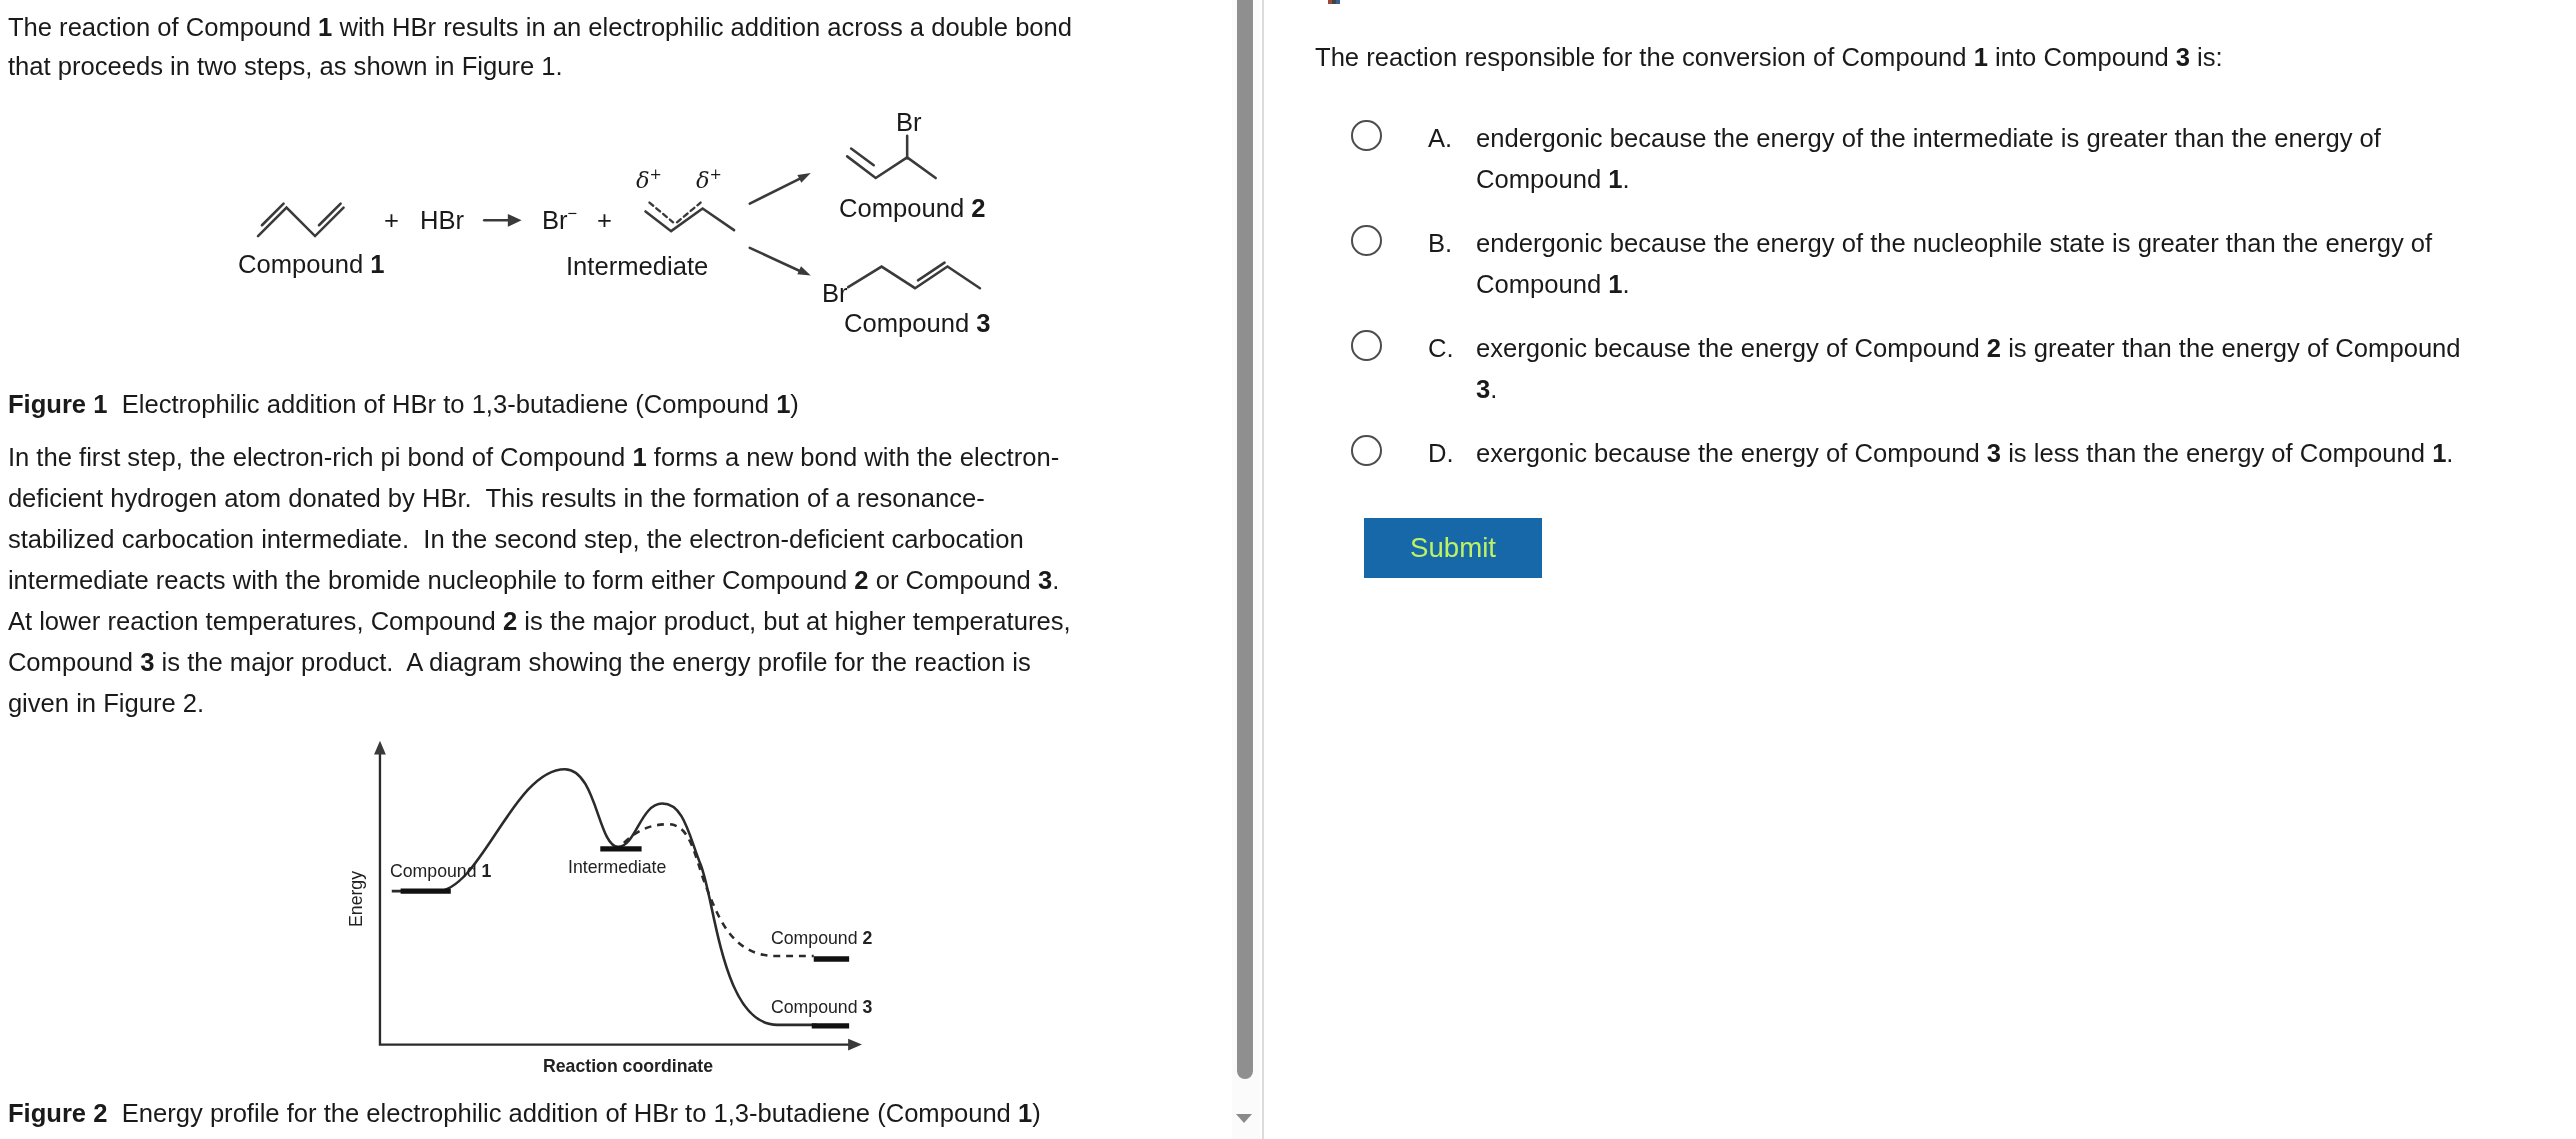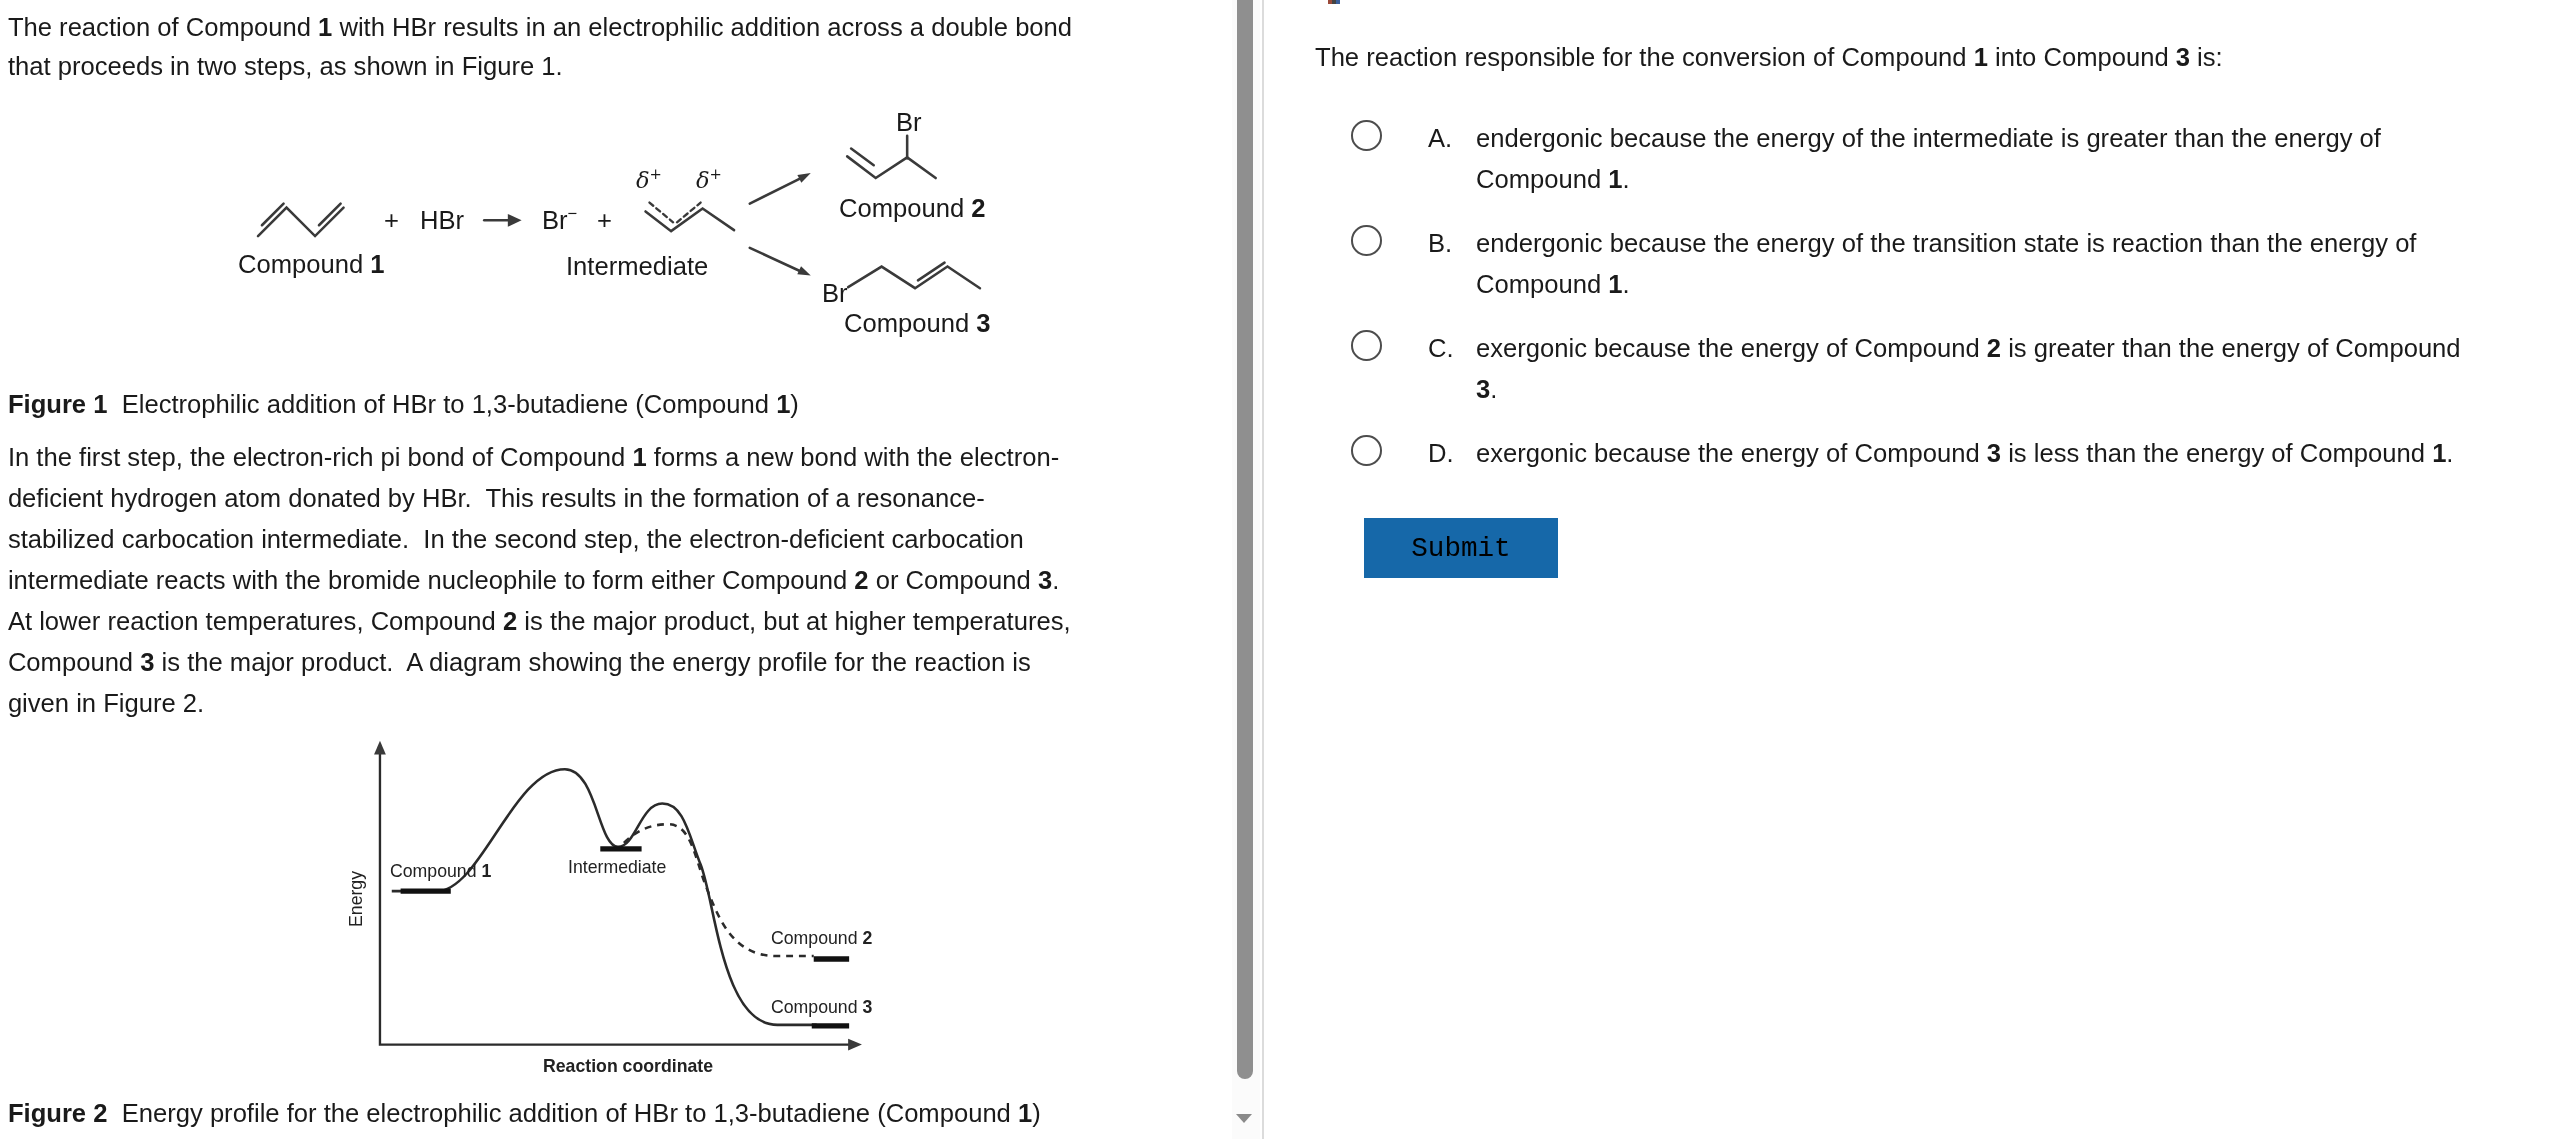--- a/index.html
+++ b/index.html
@@ -43,23 +43,23 @@
   .divider{left:1262px;top:0;width:2px;height:1139px;background:#dcdcdc;}
   .artifact{top:0;width:3.9px;height:3.9px;}
 
   
   .rpanel{left:1264px;top:4px;width:1312px;height:1139px;}
   .prompt{left:51px;top:33px;width:1230px;line-height:41px;}
   .radio{width:30.5px;height:30.5px;border:2px solid #4d4d4d;border-radius:50%;
     background:#fff;box-sizing:border-box;cursor:pointer;}
   .optletter{left:164px;width:45px;line-height:41px;}
   .opttext{left:212px;width:1073px;line-height:41px;}
-  .submit{left:100px;top:514px;width:194px;height:60px;background:#1668a9;color:#000000;
+  .submit{left:100px;top:514px;width:178px;height:60px;background:#1668a9;color:#bef264;
     font-size:27.6px;border:none;display:flex;align-items:center;justify-content:center;
-    cursor:pointer;font-family:Liberation Mono, monospace;}
+    cursor:pointer;font-family:Liberation Sans, sans-serif;}
 </style>
 </head>
 <body>
 
 <div class="abs" style="left:0;top:0;width:1235px;height:1139px;">
 
   <div class="abs para p1 rich" style="top:7.9px;"><span>The reaction of Compound </span><b>1</b><span> with HBr results in an electrophilic addition across a double bond</span><br><span>that proceeds in two steps, as shown in Figure 1.</span></div>
 
   <svg width="1235" height="1139" viewBox="0 0 1255 1158">
     <g>
@@ -151,21 +151,21 @@
 <div class="abs rpanel">
 
   <div class="abs prompt rich"><span>The reaction responsible for the conversion of Compound </span><b>1</b><span> into Compound </span><b>3</b><span> is:</span></div>
 
   <div class="abs radio" style="left:87px;top:116px;"></div>
   <div class="abs optletter" style="top:114px;">A.</div>
   <div class="abs opttext rich" style="top:114px;"><span>endergonic because the energy of the intermediate is greater than the energy of</span><br><span>Compound </span><b>1</b><span>.</span></div>
 
   <div class="abs radio" style="left:87px;top:221px;"></div>
   <div class="abs optletter" style="top:219px;">B.</div>
-  <div class="abs opttext rich" style="top:219px;"><span>endergonic because the energy of the transition state is reaction than the energy of</span><br><span>Compound </span><b>1</b><span>.</span></div>
+  <div class="abs opttext rich" style="top:219px;"><span>endergonic because the energy of the nucleophile state is greater than the energy of</span><br><span>Compound </span><b>1</b><span>.</span></div>
 
   <div class="abs radio" style="left:87px;top:326px;"></div>
   <div class="abs optletter" style="top:324px;">C.</div>
   <div class="abs opttext rich" style="top:324px;"><span>exergonic because the energy of Compound </span><b>2</b><span> is greater than the energy of Compound</span><br><b>3</b><span>.</span></div>
 
   <div class="abs radio" style="left:87px;top:431px;"></div>
   <div class="abs optletter" style="top:429px;">D.</div>
   <div class="abs opttext rich" style="top:429px;"><span>exergonic because the energy of Compound </span><b>3</b><span> is less than the energy of Compound </span><b>1</b><span>.</span></div>
 
   <button class="abs submit">Submit</button>

